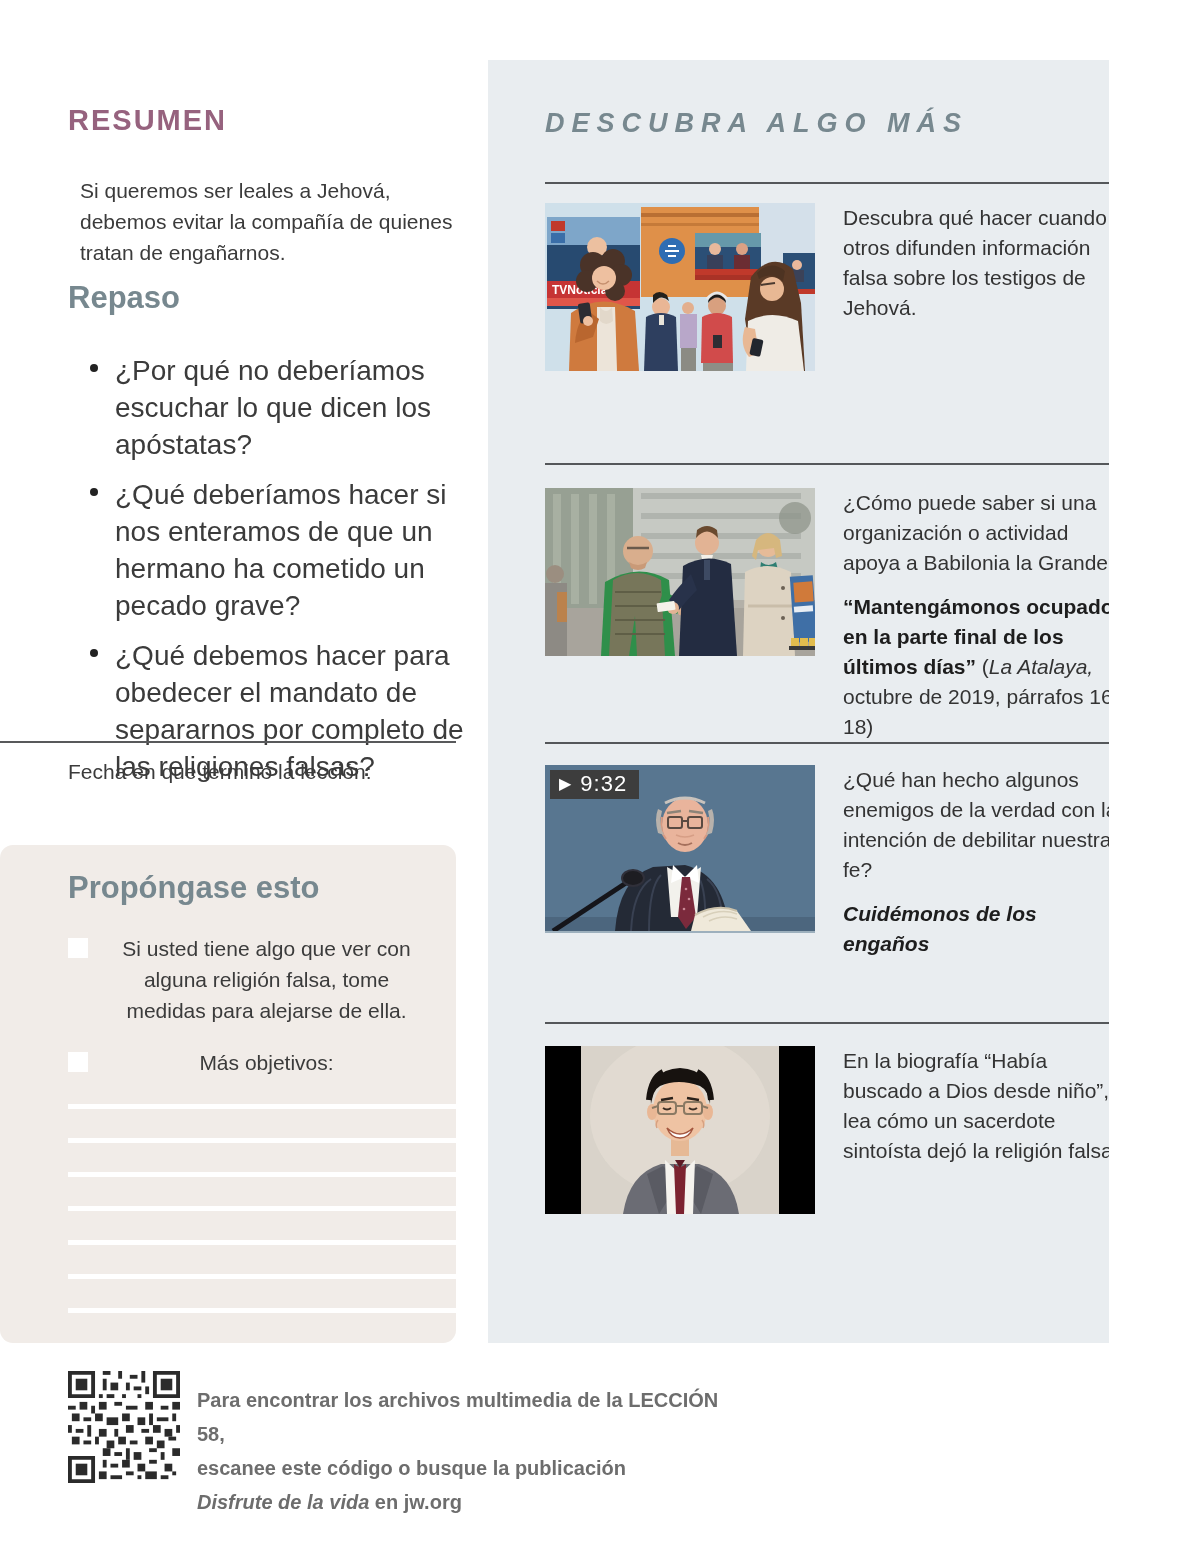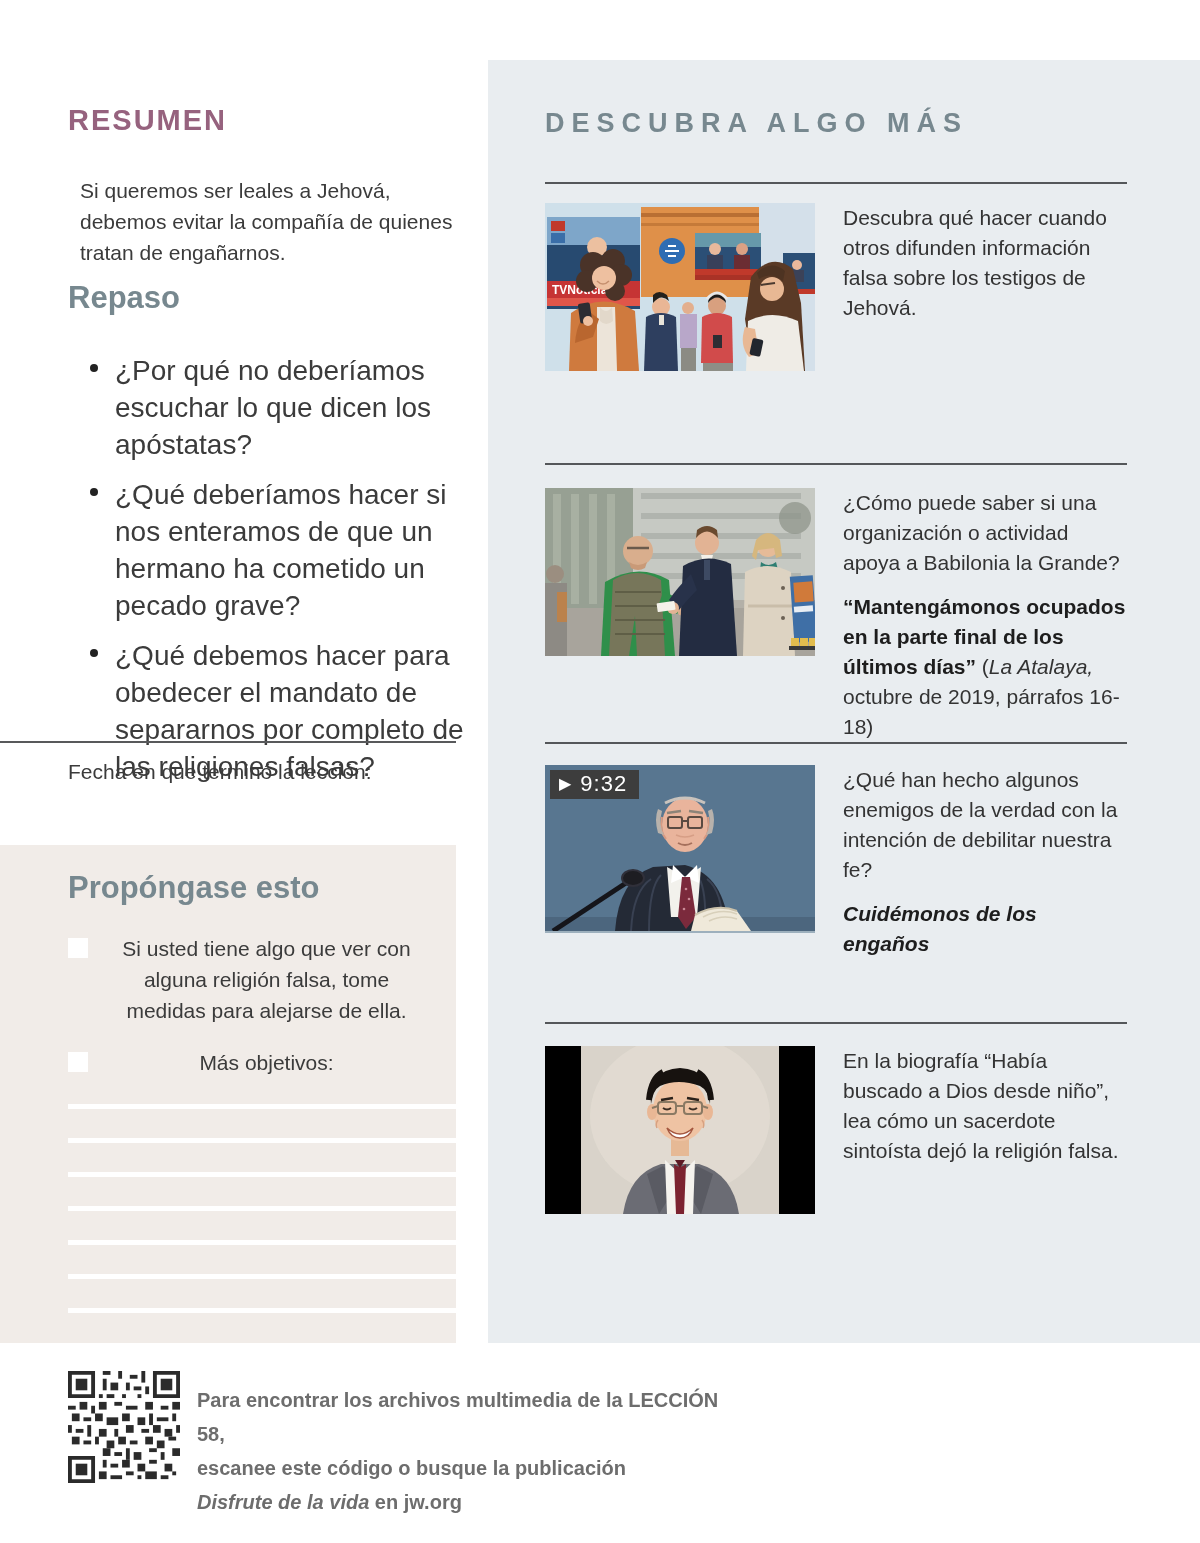--- a/index.html
+++ b/index.html
@@ -1,43 +1,43 @@
 <!DOCTYPE html>
 <html><head>
 <meta charset="utf-8">
 <style>
   html,body{margin:0;padding:0;background:#fff;}
-  .page{position:relative;width:1200px;height:1543px;background:#fff;overflow:hidden;
+  .page{position:relative;width:1109px;height:1543px;background:#fff;overflow:hidden;
         font-family:"Liberation Sans","DejaVu Sans",sans-serif;color:#3b3b3b;}
 
   
   .resumen-title{position:absolute;left:68px;top:104px;font-size:29px;font-weight:bold;
                  letter-spacing:2px;color:#96627e;margin:0;}
   .summary{position:absolute;left:68px;top:163px;width:398px;font-size:21px;line-height:31px;margin:12px;}
   .repaso-title{position:absolute;left:68px;top:280px;font-size:31px;font-weight:bold;color:#77888f;margin:0;}
   .review-list{position:absolute;left:68px;top:352px;width:400px;margin:0;padding:0;list-style:none;}
   .review-list li{position:relative;padding-left:47px;font-size:28px;line-height:37px;margin-bottom:13px;}
   .review-list li::before{content:"";position:absolute;left:22px;top:12px;width:8px;height:8px;
                           border-radius:50%;background:#222;}
   .left-rule{position:absolute;left:0;top:741px;width:456px;height:0;border:0;border-top:2px solid #58595b;margin:0;}
   .fecha{position:absolute;left:68px;top:760px;font-size:21px;margin:0;}
 
-  .goals-box{position:absolute;left:0;top:845px;width:456px;height:498px;background:#f1ece8;}
+  .goals-box{position:absolute;left:0;top:845px;width:456px;height:498px;background:#f1ece8;border-radius:13px;}
   .goals-title{position:absolute;left:68px;top:25px;font-size:31px;font-weight:bold;color:#77888f;margin:0;}
   .goal-row{position:absolute;left:68px;width:360px;display:flex;text-align:center;}
   .goal-row .checkbox{flex:none;width:20px;height:20px;background:#fff;margin-top:5px;}
   .goal-row .goal-label{margin-left:17px;font-size:21px;line-height:31px;width:330px;}
   .goal-row-1{top:88px;}
   .goal-row-2{top:202px;}
   .write-line{position:absolute;left:68px;width:388px;height:5px;background:#fff;}
 
   
   .panel{position:absolute;left:488px;top:60px;width:712px;height:1283px;background:#e9edf0;}
   .panel-title{position:absolute;left:57px;top:48px;font-size:27px;font-weight:bold;
-               letter-spacing:7px;color:#77888f;margin:0;white-space:nowrap;}
+               letter-spacing:7px;color:#77888f;margin:0;white-space:nowrap;font-style:italic;}
   .divider{position:absolute;left:57px;width:582px;height:0;border:0;border-top:2px solid #54575a;margin:0;}
   .d1{top:122px;} .d2{top:403px;} .d3{top:682px;} .d4{top:962px;}
   .item{position:absolute;left:57px;width:582px;display:flex;}
   .r1{top:143px;} .r2{top:428px;} .r3{top:705px;} .r4{top:986px;}
   .thumb{position:relative;flex:none;width:270px;height:168px;overflow:hidden;background:#9db0bd;}
   .thumb svg{display:block;}
   .itext{margin-left:28px;width:284px;font-size:21px;line-height:30px;color:#333;}
   .itext p{margin:0;}
   .itext .desc{margin-bottom:14px;}
   .b{font-weight:bold;color:#1d1d1d;}

